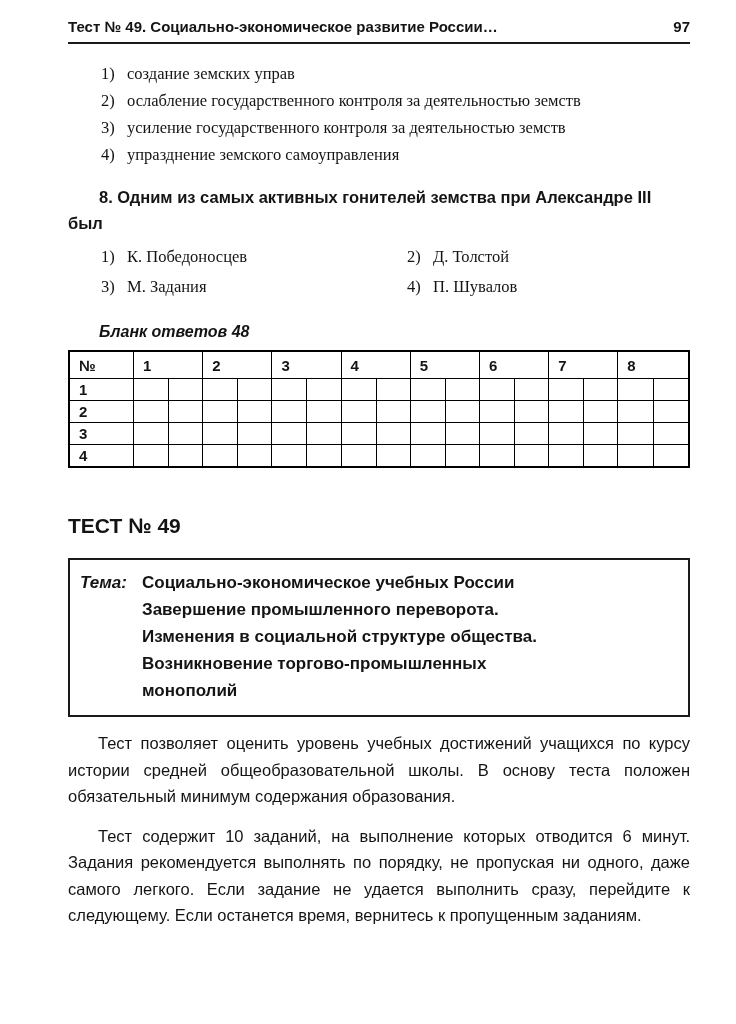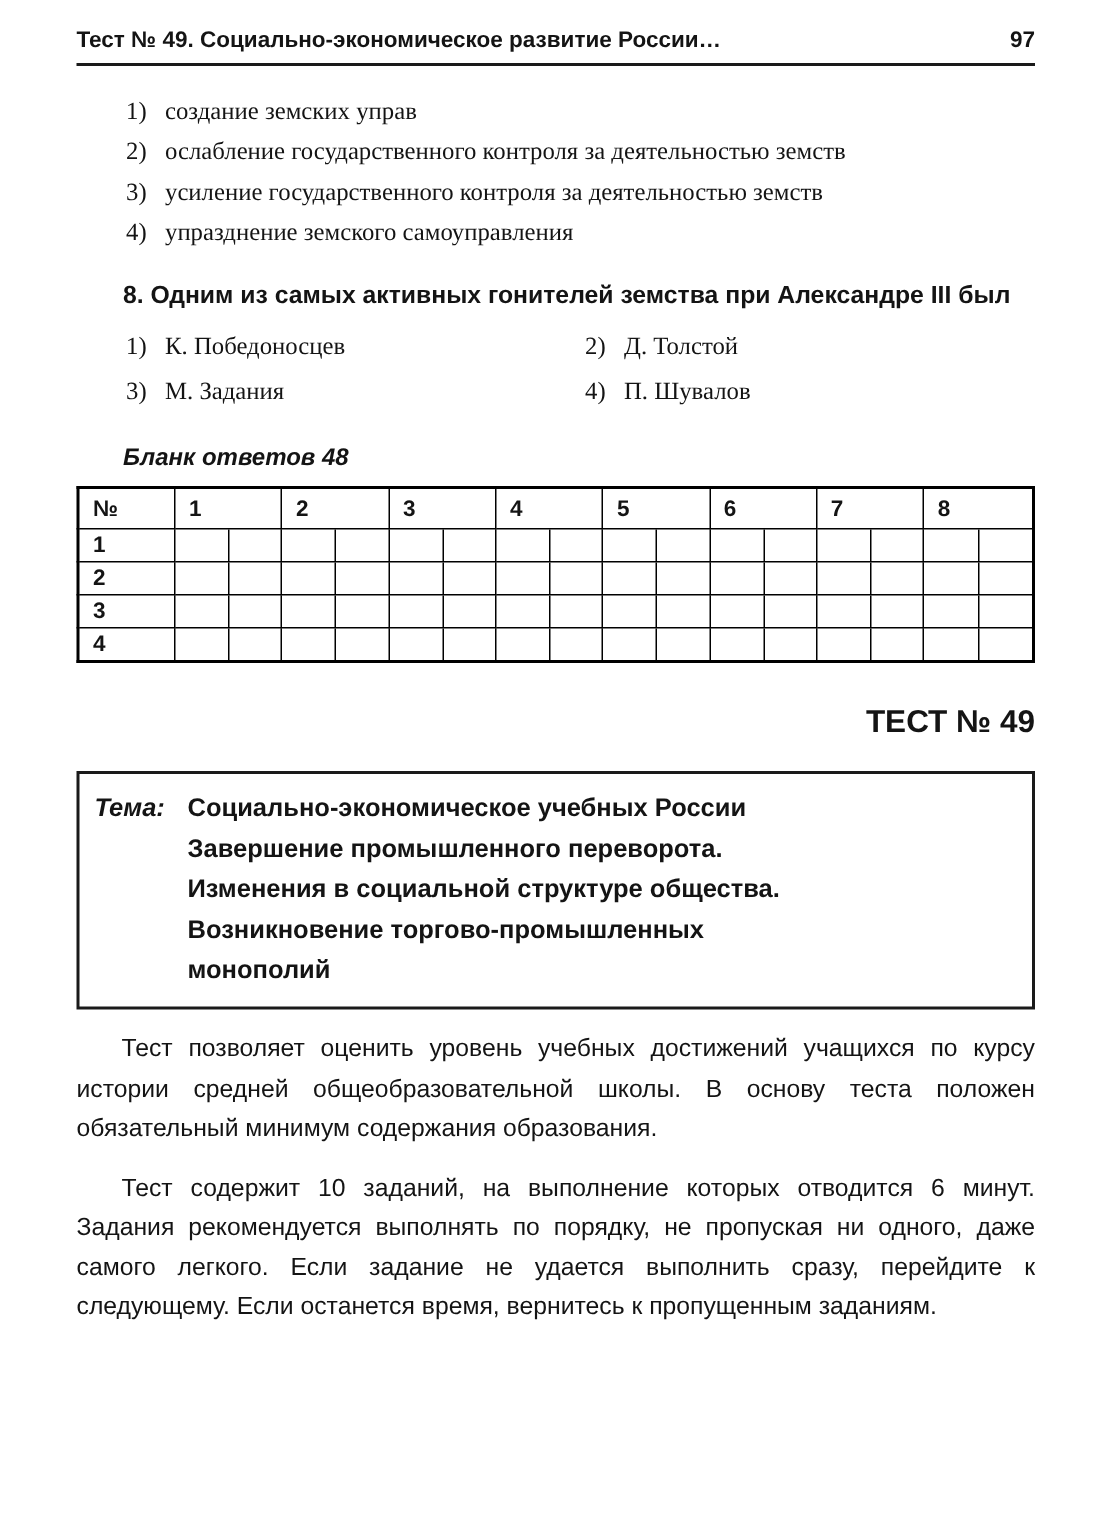--- a/index.html
+++ b/index.html
@@ -6,21 +6,21 @@
   body {
     width: 736px; height: 1024px;
     background: #ffffff;
     color: #141414;
     font-family: "Liberation Serif", serif;
     overflow: hidden;
   }
   .page {
     box-sizing: border-box;
     width: 736px; height: 1024px;
-    padding: 18px 46px 0 51px;
+    padding: 18px 46px 0 68px;
   }
 
   
   .running-head {
     display: flex; justify-content: space-between; align-items: baseline;
     font-family: "Liberation Sans", sans-serif;
     font-weight: bold; font-size: 15px;
     padding-bottom: 7px;
     border-bottom: 2px solid #1a1a1a;
   }
@@ -64,22 +64,22 @@
   table.answer-sheet td { height: 21px; }
   table.answer-sheet .num-col { width: 54px; }
   table.answer-sheet td.cell { position: relative; padding: 0; }
   table.answer-sheet td.cell::before {
     content: ""; position: absolute; left: 50%; top: 0; bottom: 0;
     width: 1px; background: #000;
   }
 
   
   .test-heading {
-    margin: 28px 0 20px 0;
-    text-align: right;
+    margin: 46px 0 20px 0;
+    text-align: left;
     font-family: "Liberation Sans", sans-serif;
     font-weight: bold; font-size: 21px;
   }
 
   
   .theme-box {
     border: 2px solid #1a1a1a;
     padding: 9px 12px 11px 10px;
   }
   .theme-content {

